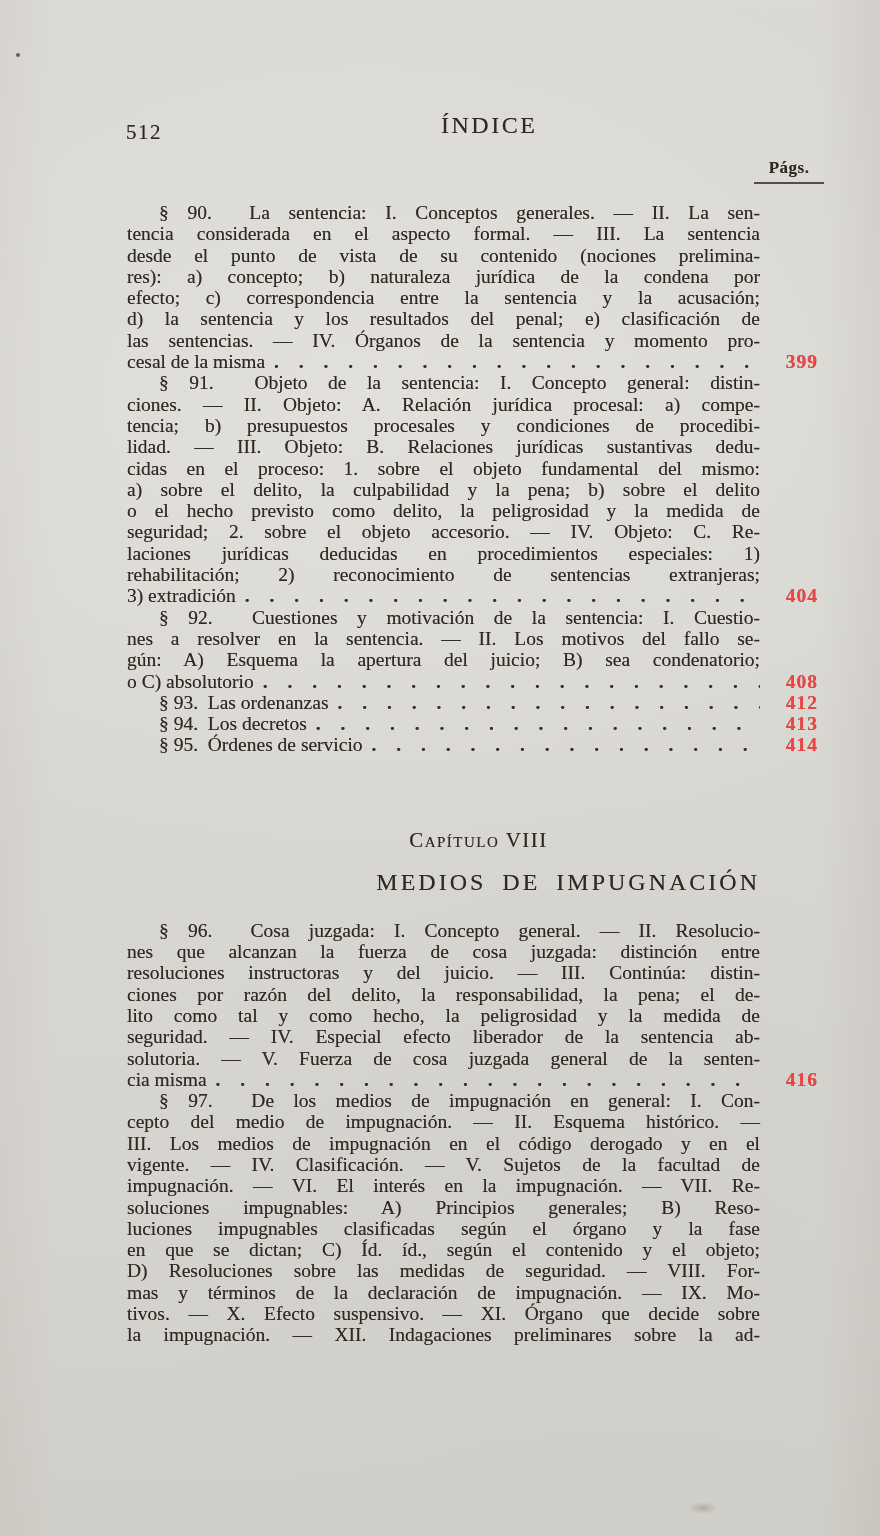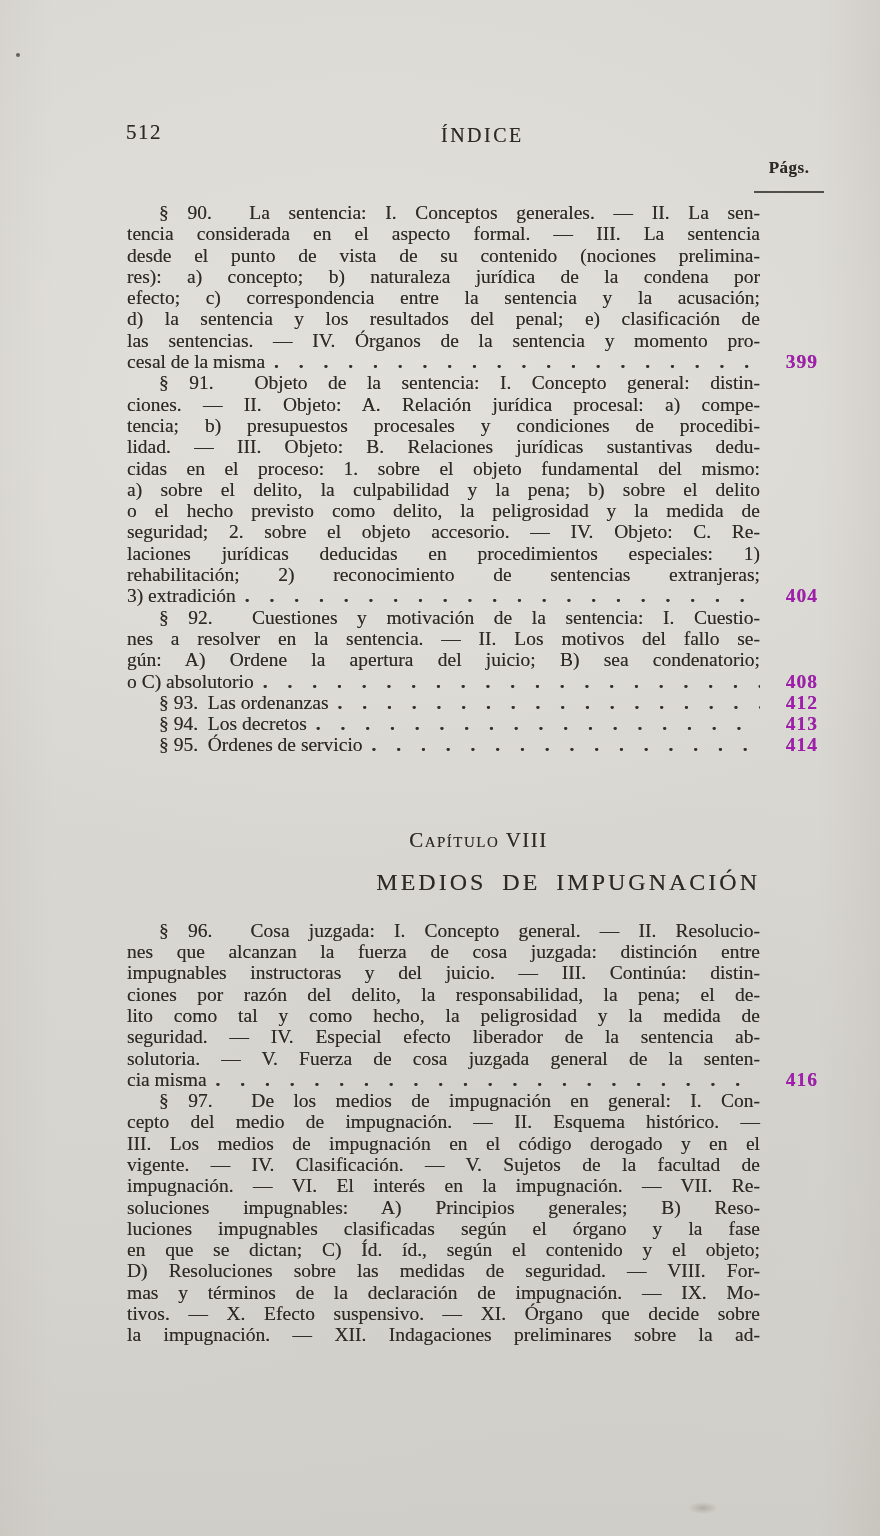--- a/index.html
+++ b/index.html
@@ -10,44 +10,44 @@
       radial-gradient(1100px 760px at 42% 26%, rgba(232,230,225,.55) 0%, rgba(232,230,225,0) 62%),
       radial-gradient(900px 700px at 72% 78%, rgba(206,204,198,.5) 0%, rgba(206,204,198,0) 58%),
       linear-gradient(90deg, rgba(120,114,104,.06) 0%, rgba(120,114,104,0) 6%, rgba(120,114,104,0) 93%, rgba(120,114,104,.10) 100%),
       linear-gradient(180deg,#dbd9d4 0%, #dad8d3 40%, #d6d4cf 78%, #d0cec8 100%);
     color:#2d2a24;
   }
   .ink{ text-shadow:0 0 .6px rgba(45,42,36,.55); }
 
   
   .folio{position:absolute;left:126px;top:120px;font-size:21px;letter-spacing:1.5px;}
-  .running-title{position:absolute;left:441px;top:124px;font-size:20px;letter-spacing:2.5px;}
+  .running-title{position:absolute;left:441px;top:112px;font-size:24px;letter-spacing:2.5px;}
   .pages-label{
     position:absolute;left:754px;top:158px;width:70px;text-align:center;
     font-size:17px;font-weight:700;letter-spacing:.5px;
-    padding-bottom:13px;border-bottom:2.5px solid rgba(58,54,47,.85);
+    padding-bottom:4px;border-bottom:2.5px solid rgba(58,54,47,.85);
   }
 
   
   .toc{position:absolute;left:127px;top:202px;width:691px;font-size:19.5px;line-height:21.3px;}
   .entry{width:633px;margin:0;}
   .line{
     position:relative;width:633px;height:21.3px;box-sizing:border-box;
     text-align:justify;text-align-last:justify;white-space:nowrap;
   }
   .line.first{padding-left:32px;}
   .line.leader-line{display:flex;align-items:flex-start;text-align:left;text-align-last:left;}
   .leader-line .txt{flex:0 0 auto;white-space:pre;}
   .leader{
     flex:1 1 auto;overflow:hidden;white-space:nowrap;
     padding-left:9px;font-weight:700;word-spacing:15px;color:#343028;
   }
   .pnum{
     position:absolute;right:-58px;top:0;text-align:right;
-    font-weight:700;letter-spacing:1px;color:#a21caf;
+    font-weight:700;letter-spacing:1px;color:#ef4444;
   }
   .it{}
 
   
   .chapter-kicker{
     width:633px;box-sizing:border-box;padding-left:70px;margin-top:71px;
     text-align:center;font-variant:small-caps;font-size:21px;
     letter-spacing:1.5px;line-height:26px;
   }
   .chapter-title{
@@ -96,21 +96,21 @@
       <div class="line"><span>rehabilitación; 2) reconocimiento de sentencias extranjeras;</span></div>
       <div class="line leader-line">
         <span class="txt"><span>3) extradición</span></span>
         <span class="leader">. . . . . . . . . . . . . . . . . . . . . . . .</span>
         <span class="pnum">404</span>
       </div>
     </div>
     <div class="entry">
       <div class="line first"><span>§ 92.&nbsp; </span><span class="it">Cuestiones y motivación de la sentencia:</span><span> I. Cuestio-</span></div>
       <div class="line"><span>nes a resolver en la sentencia. — II. Los motivos del fallo se-</span></div>
-      <div class="line"><span>gún: A) Ordene la apertura del juicio; B) sea condenatorio;</span></div>
+      <div class="line"><span>gún: A) Esquema la apertura del juicio; B) sea condenatorio;</span></div>
       <div class="line leader-line">
         <span class="txt"><span>o C) absolutorio</span></span>
         <span class="leader">. . . . . . . . . . . . . . . . . . . . . . . .</span>
         <span class="pnum">408</span>
       </div>
     </div>
     <div class="entry">
       <div class="line first leader-line">
         <span class="txt"><span>§ 93.&nbsp; </span><span class="it">Las ordenanzas</span></span>
         <span class="leader">. . . . . . . . . . . . . . . . . . . . . . . .</span>
@@ -129,21 +129,21 @@
         <span class="txt"><span>§ 95.&nbsp; </span><span class="it">Órdenes de servicio</span></span>
         <span class="leader">. . . . . . . . . . . . . . . . . . . . . . . .</span>
         <span class="pnum">414</span>
       </div>
     </div>
     <div class="chapter-kicker">Capítulo VIII</div>
     <div class="chapter-title">MEDIOS DE IMPUGNACIÓN</div>
     <div class="entry">
       <div class="line first"><span>§ 96.&nbsp; </span><span class="it">Cosa juzgada:</span><span> I. Concepto general. — II. Resolucio-</span></div>
       <div class="line"><span>nes que alcanzan la fuerza de cosa juzgada: distinción entre</span></div>
-      <div class="line"><span>impugnables instructoras y del juicio. — III. Continúa: distin-</span></div>
+      <div class="line"><span>resoluciones instructoras y del juicio. — III. Continúa: distin-</span></div>
       <div class="line"><span>ciones por razón del delito, la responsabilidad, la pena; el de-</span></div>
       <div class="line"><span>lito como tal y como hecho, la peligrosidad y la medida de</span></div>
       <div class="line"><span>seguridad. — IV. Especial efecto liberador de la sentencia ab-</span></div>
       <div class="line"><span>solutoria. — V. Fuerza de cosa juzgada general de la senten-</span></div>
       <div class="line leader-line">
         <span class="txt"><span>cia misma</span></span>
         <span class="leader">. . . . . . . . . . . . . . . . . . . . . . . .</span>
         <span class="pnum">416</span>
       </div>
     </div>

